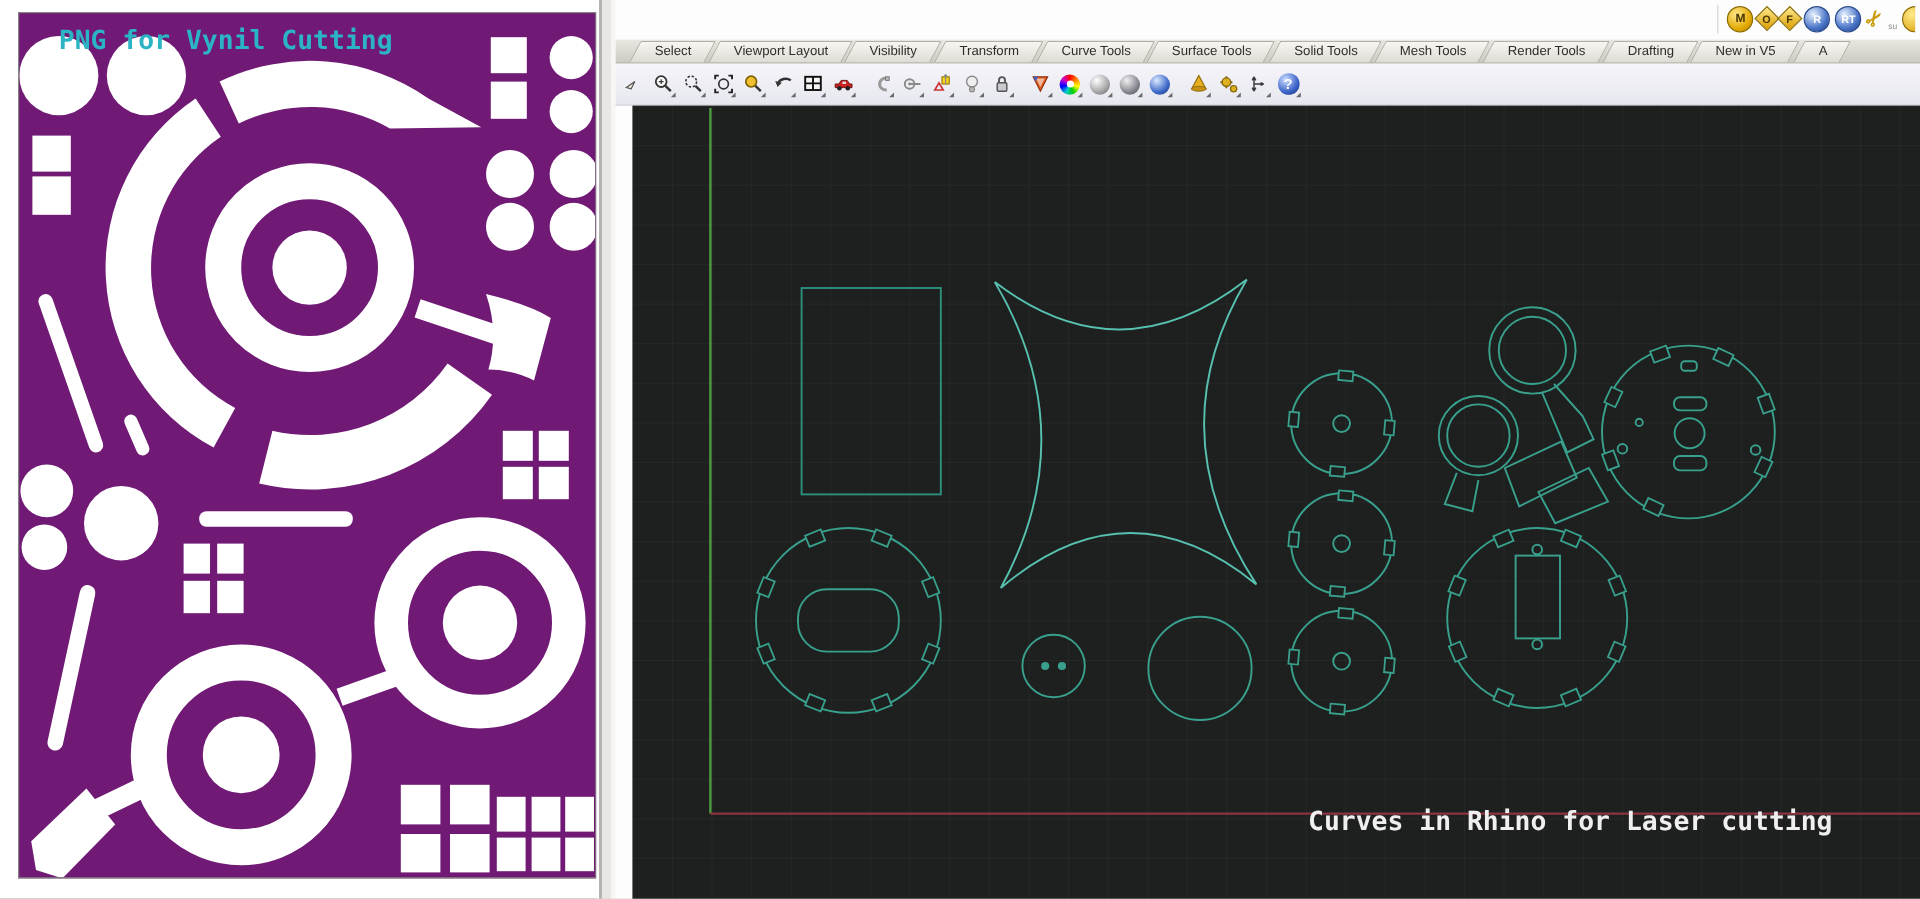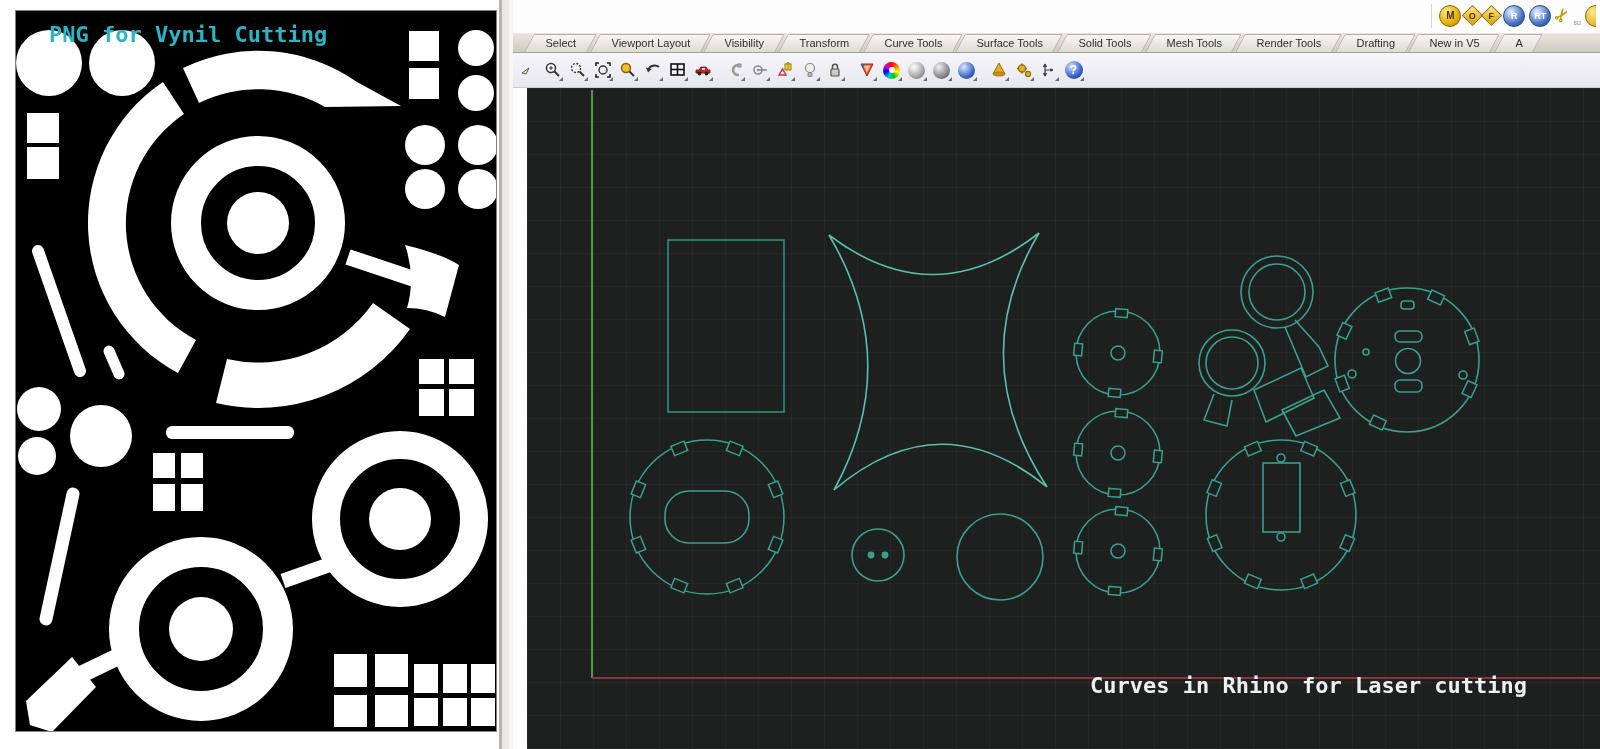--- a/index.html
+++ b/index.html
@@ -1,21 +1,21 @@
 <!DOCTYPE html>
 <html><head>
 <meta charset="utf-8">
 <style>
   html,body{margin:0;padding:0}
   body{width:1600px;height:749px;position:relative;background:#ffffff;
        font-family:"Liberation Sans",sans-serif;overflow:hidden}
 
   
   .left-art{position:absolute;left:15px;top:10px;width:480px;height:720px;
-            background:#000000;border:1px solid #818181;overflow:hidden}
+            background:#701a75;border:1px solid #818181;overflow:hidden}
   .left-art svg{position:absolute;left:0;top:0}
   .left-title{position:absolute;left:33px;top:11px;
               font:bold 22px/26px "DejaVu Sans Mono",monospace;
               color:#2bb4c4;white-space:nowrap}
 
   
   .splitter{position:absolute;left:497px;top:0;width:16px;height:749px;
             background:linear-gradient(90deg,#ffffff 0 2px,#b6b4b1 2px 5px,#e8e7e5 5px 12px,#f7f6f5 12px)}
 
   

